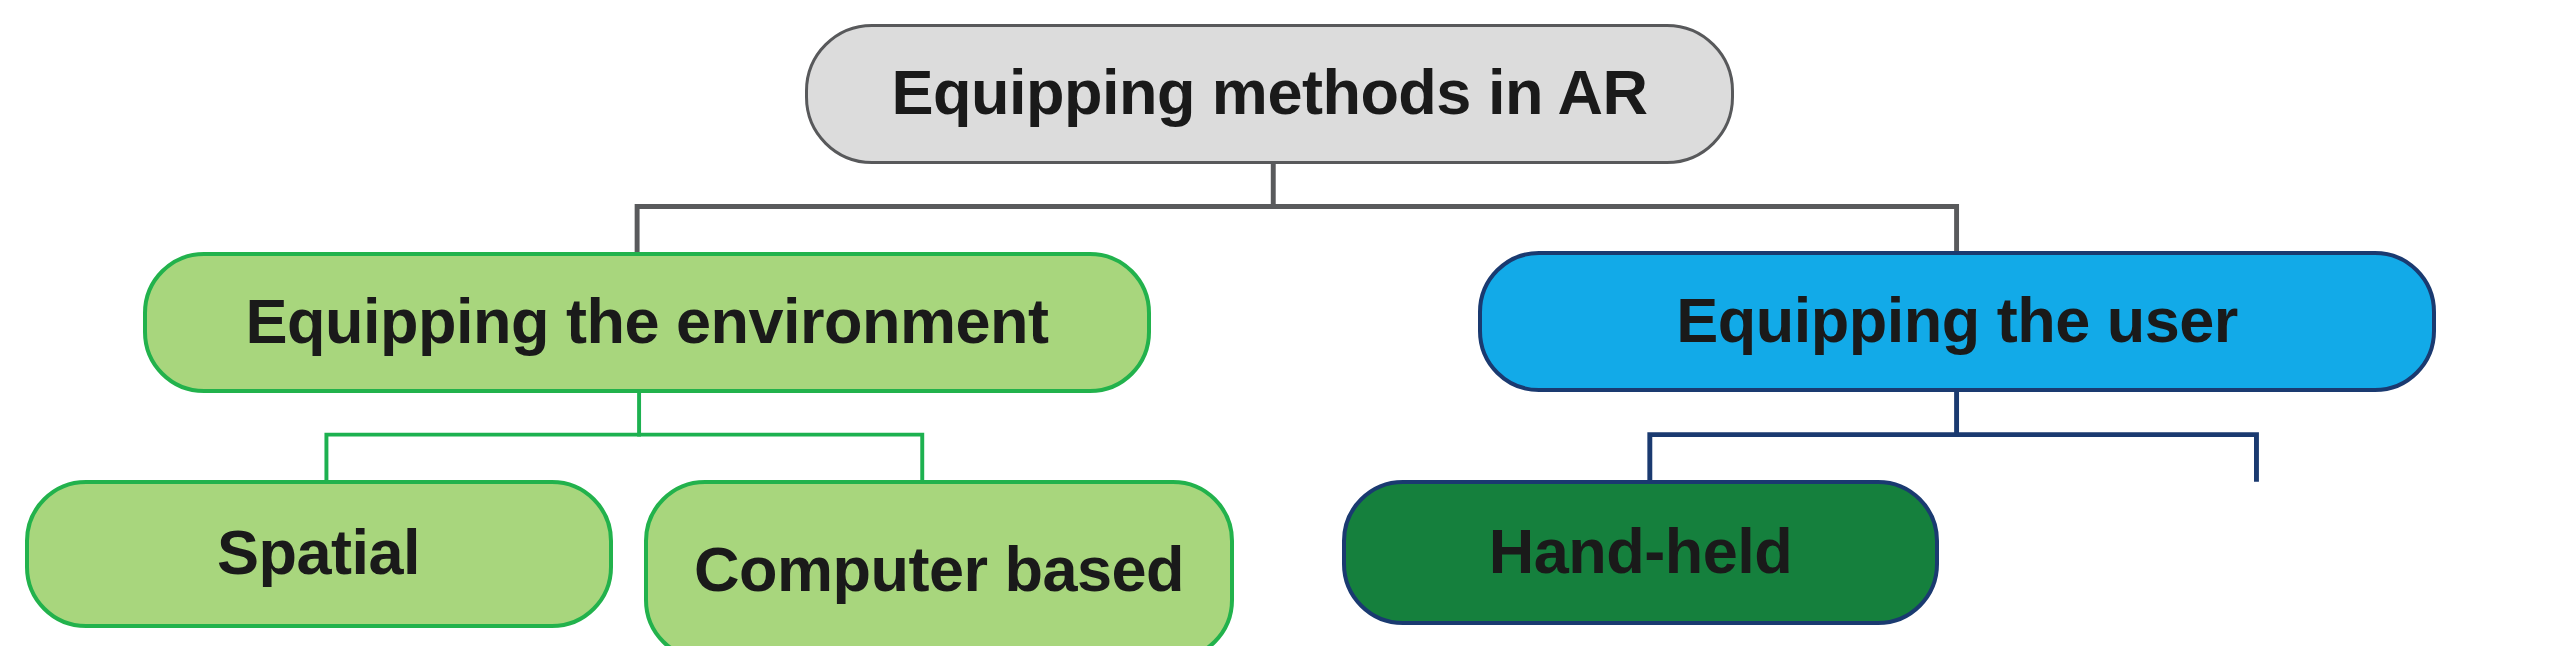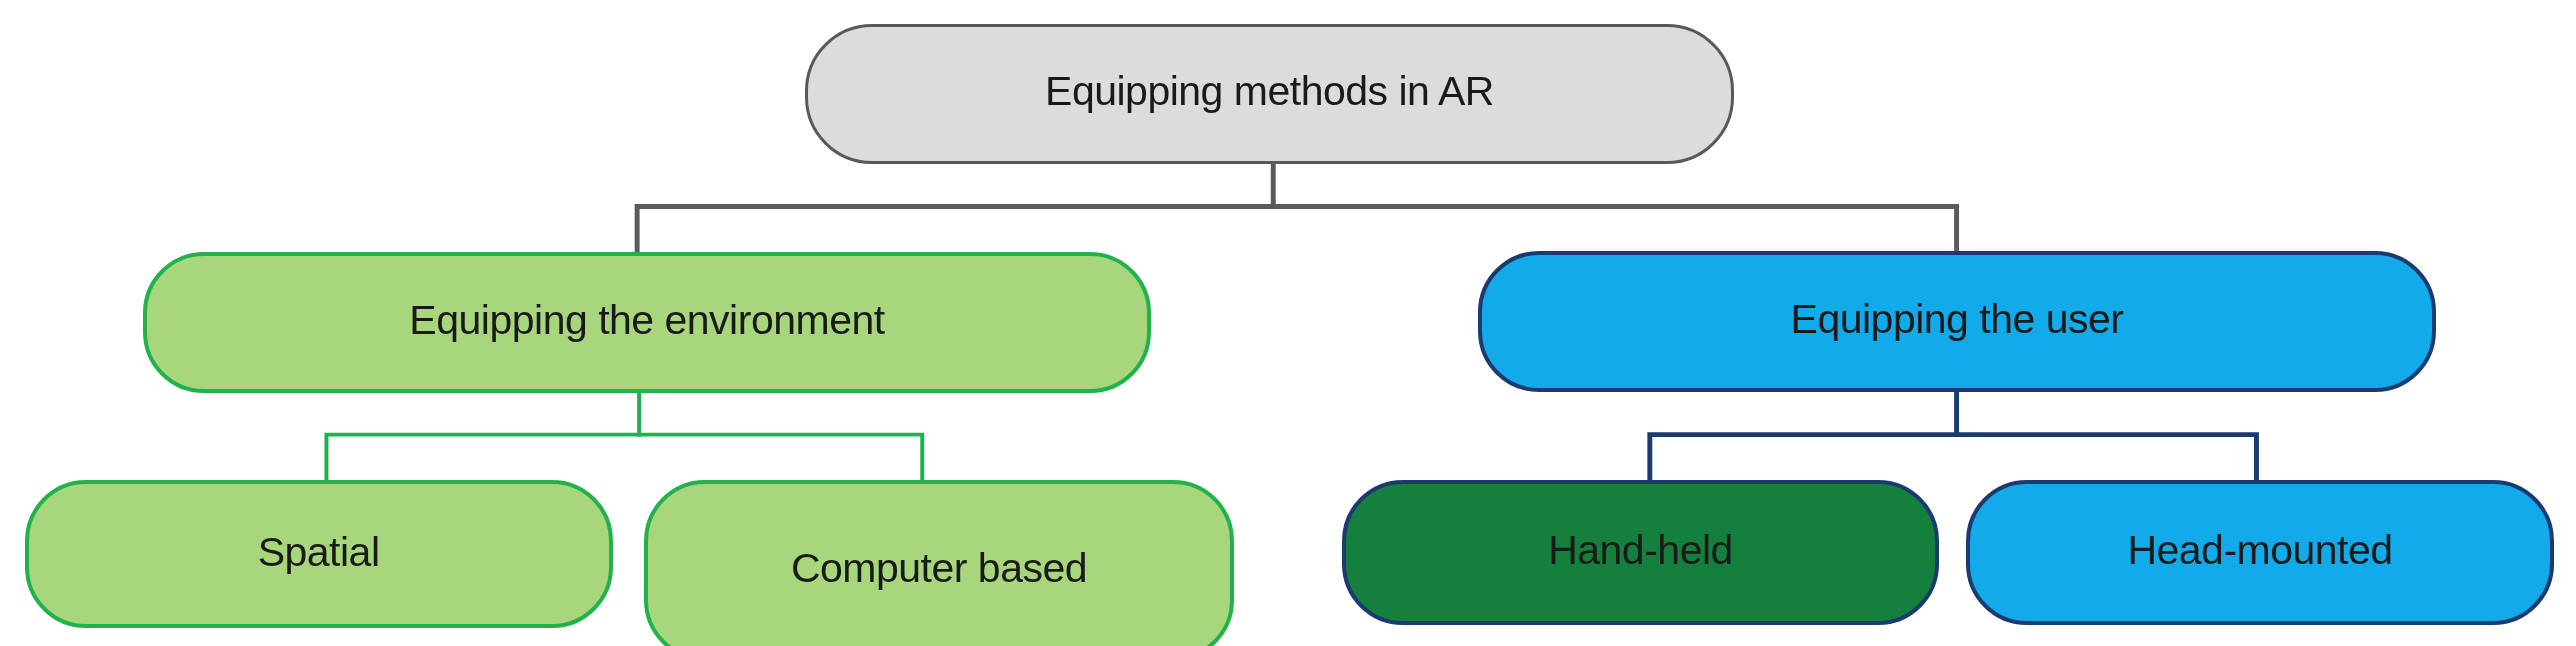--- a/index.html
+++ b/index.html
@@ -23,22 +23,22 @@
     height: 647px;
     pointer-events: none;
   }
   .node {
     position: absolute;
     display: flex;
     align-items: center;
     justify-content: center;
     box-sizing: border-box;
     border-radius: 67px;
-    font-weight: 400;
-    font-size: 41px;
+    font-weight: 700;
+    font-size: 63px;
     color: #1a1a1a;
     text-align: left;
     white-space: nowrap;
     letter-spacing: -0.5px;
   }
   .node-root {
     left: 805px; top: 23.6px; width: 929px; height: 140px;
     background: #dcdcdc;
     border: 3.9px solid #58595b;
   }
@@ -120,18 +120,15 @@
   </div>
 
   <div class="node node-computer">
     <span class="node-label">Computer based</span>
   </div>
 
   <div class="node node-handheld">
     <span class="node-label">Hand-held</span>
   </div>
 
-  <div class="node node-headmounted">
-    <span class="node-label">Head-mounted</span>
-  </div>
 
 </div>
 
 
 </body></html>

